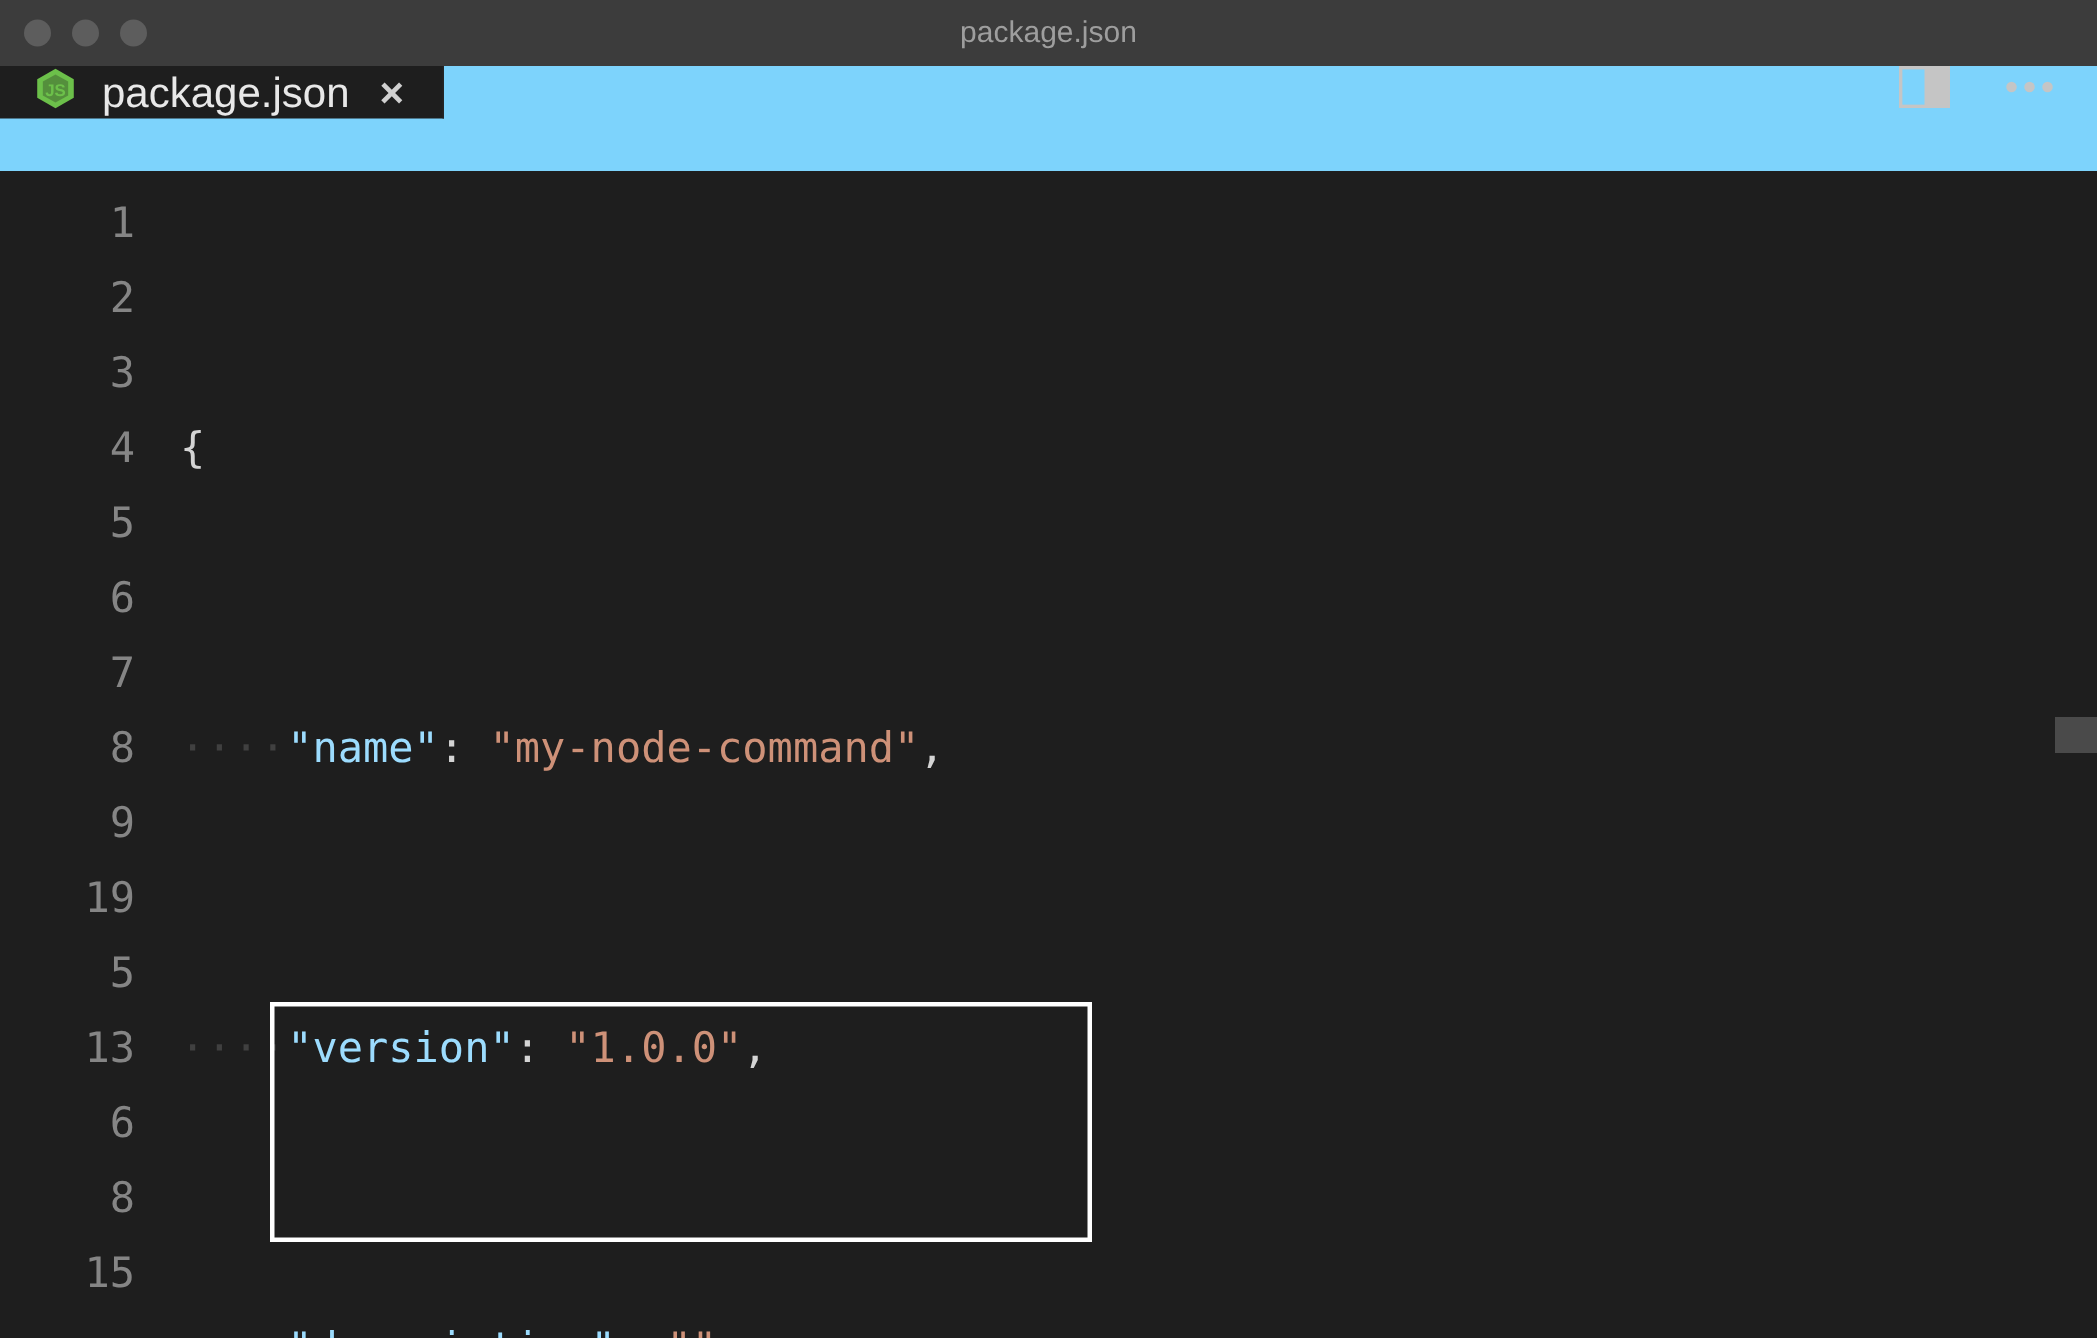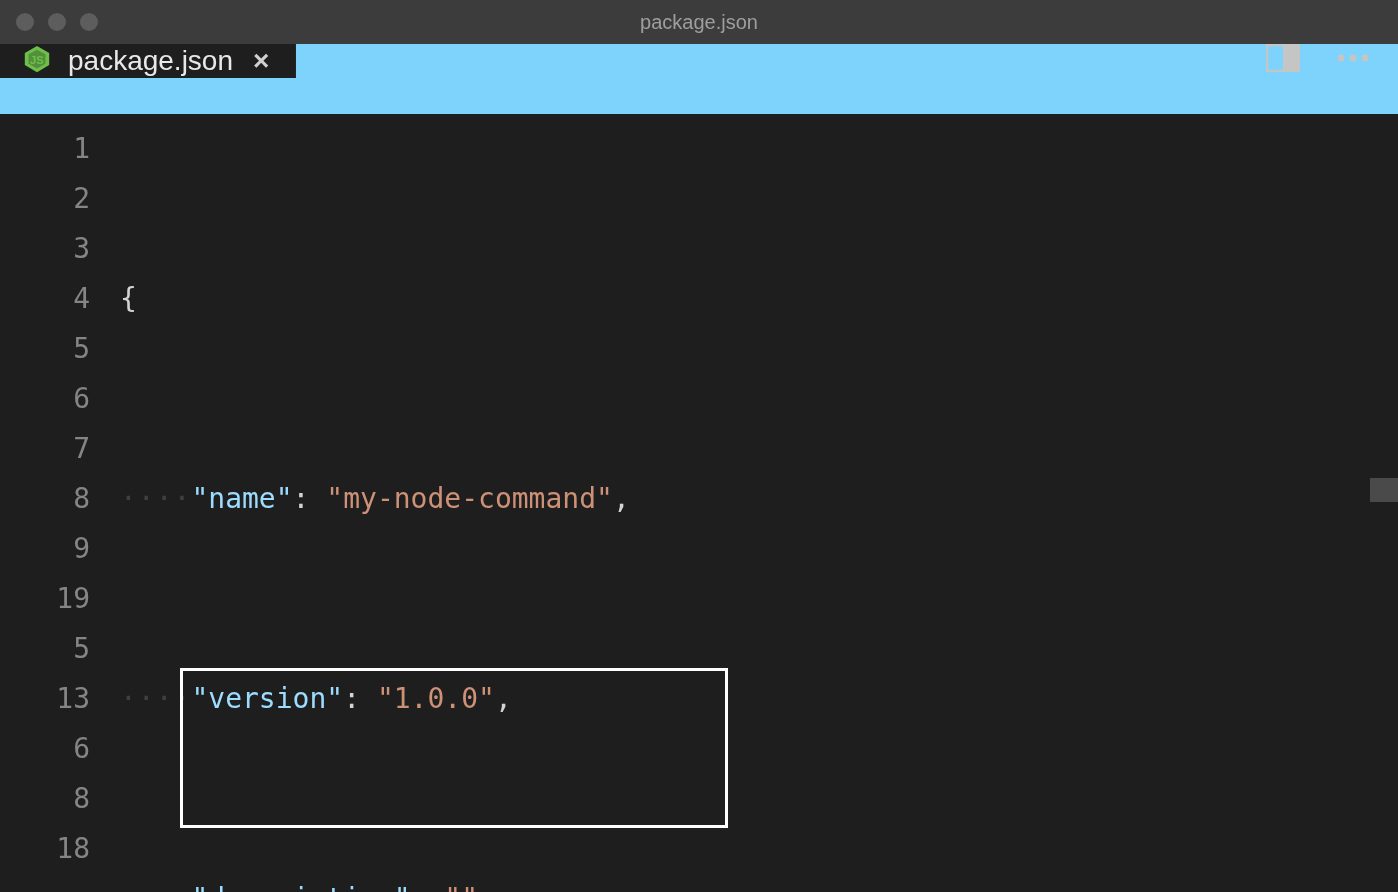--- a/index.html
+++ b/index.html
@@ -178,21 +178,21 @@
     <div class="ln">5</div>
     <div class="ln">6</div>
     <div class="ln">7</div>
     <div class="ln">8</div>
     <div class="ln">9</div>
     <div class="ln">19</div>
     <div class="ln">5</div>
     <div class="ln">13</div>
     <div class="ln">6</div>
     <div class="ln">8</div>
-    <div class="ln">18</div>
+    <div class="ln">15</div>
   </div>
 
   <div class="code">
     
     <div class="code-line"><span class="tok-punc">{</span></div>
     
     <div class="code-line"><span class="indent-dot">····</span><span class="tok-key">"name"</span><span class="tok-punc">:</span><span> </span><span class="tok-string">"my-node-command"</span><span class="tok-punc">,</span></div>
     
     <div class="code-line"><span class="indent-dot">····</span><span class="tok-key">"version"</span><span class="tok-punc">:</span><span> </span><span class="tok-string">"1.0.0"</span><span class="tok-punc">,</span></div>
     

